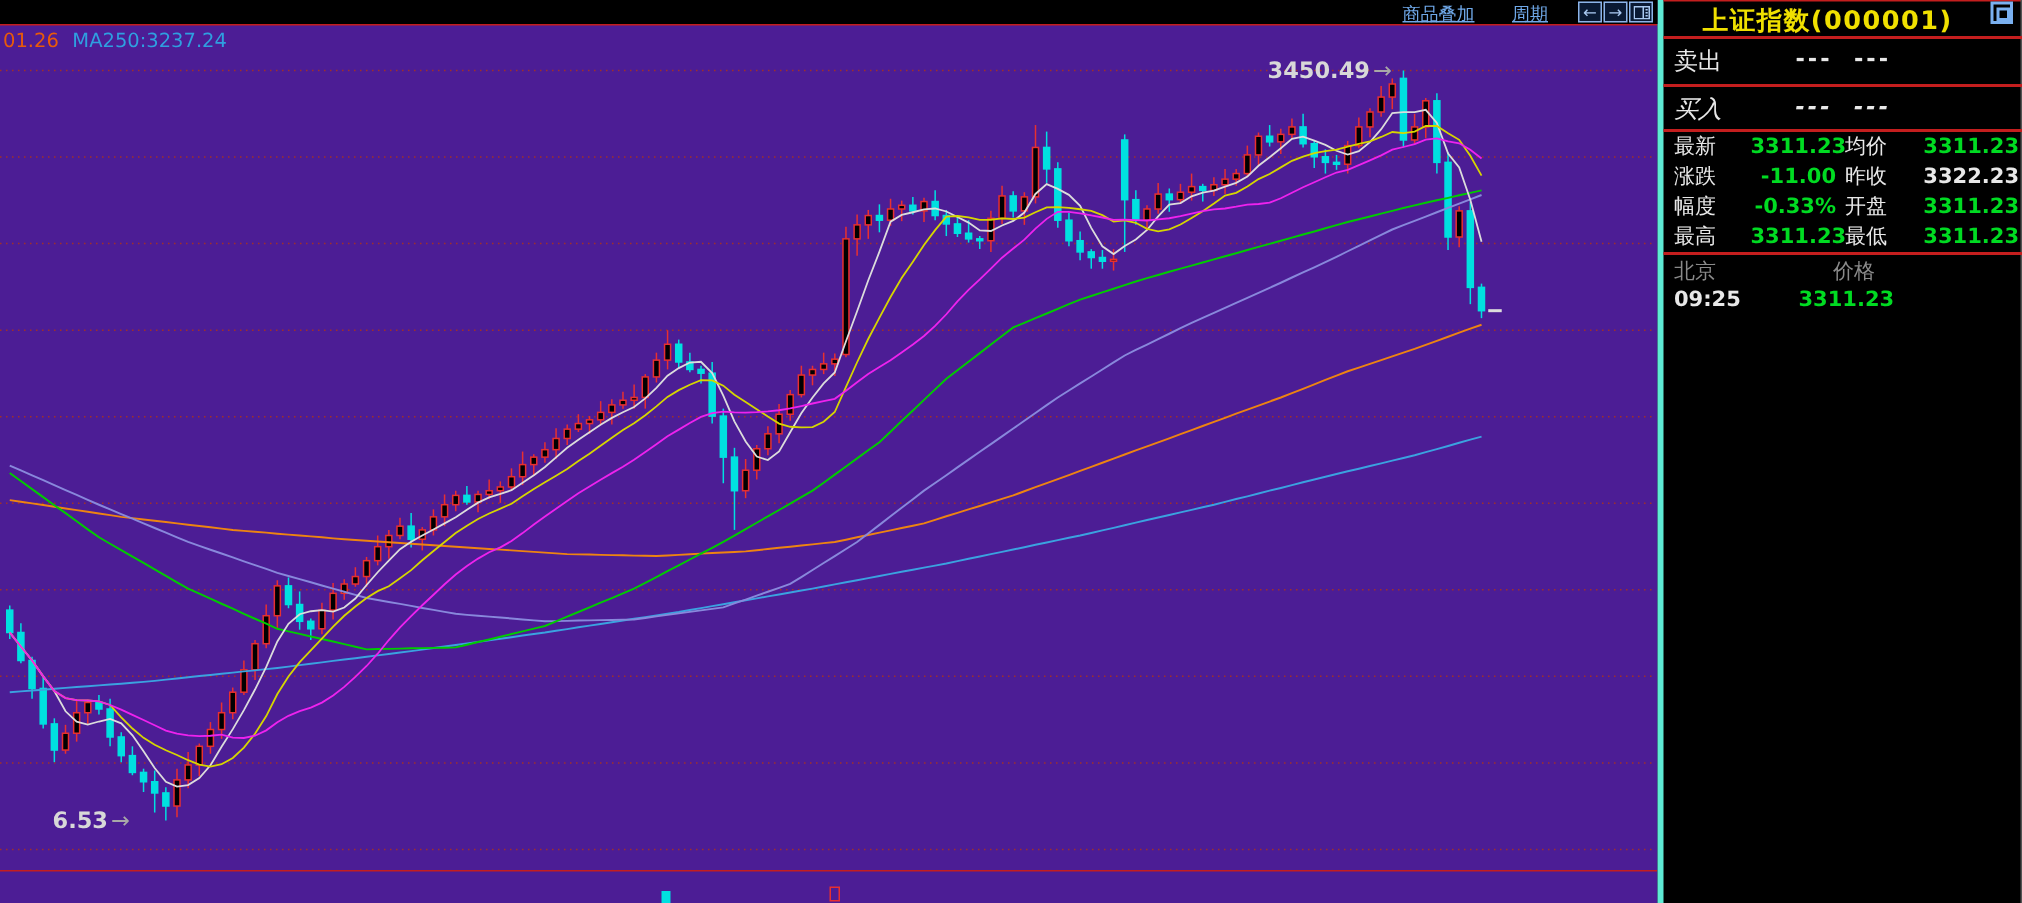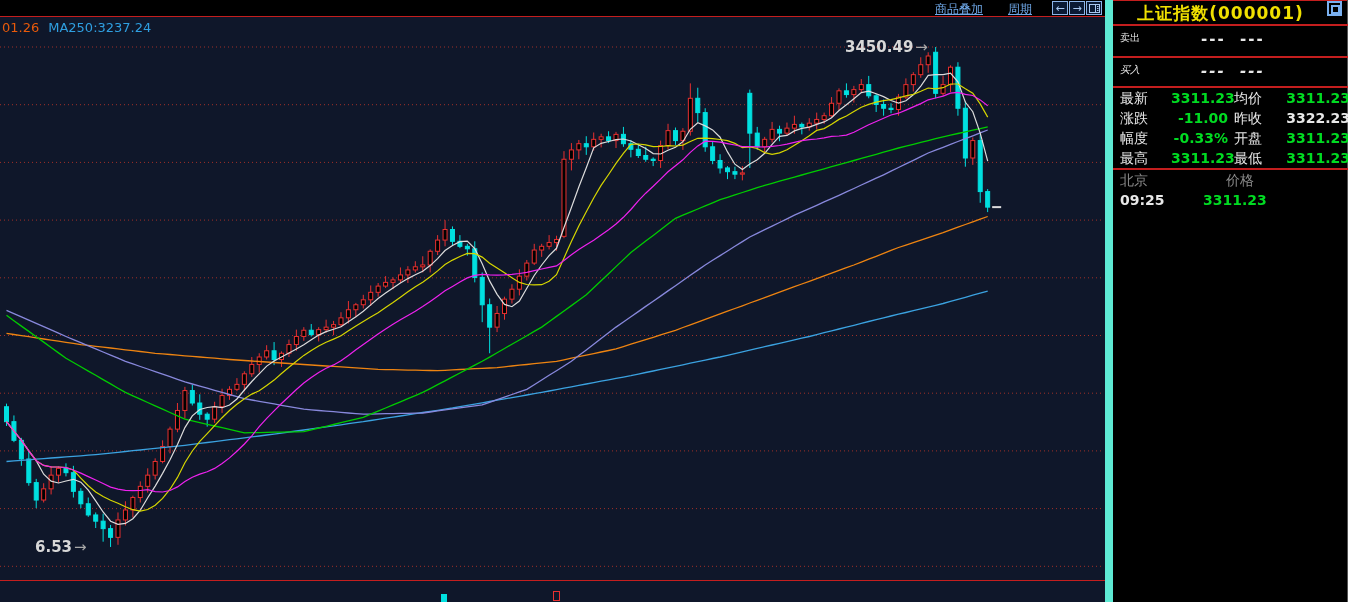--- a/index.html
+++ b/index.html
@@ -1,49 +1,49 @@
 <!DOCTYPE html>
 <html><head>
 <meta charset="utf-8">
 <style>
   html,body{margin:0;padding:0;background:#000;}
-  #app{position:relative;width:1348px;height:602px;background:#0f172a;overflow:hidden;
+  #app{position:relative;width:1348px;height:602px;background:#4c1d95;overflow:hidden;
        font-family:"DejaVu Sans","Liberation Sans",sans-serif;}
   
   #chart-region{position:absolute;left:0;top:0;width:1105px;height:602px;}
   #chart-svg{position:absolute;left:0;top:0;}
   .toolbar{position:absolute;left:0;top:0;width:1105px;height:16px;background:#000;z-index:5;}
   .tool-link{position:absolute;top:1px;color:#6fa8e8;font-size:12px;text-decoration:underline;cursor:pointer;}
   .tool-overlay{left:935px;}
   .tool-period{left:1008px;}
   .tool-btn{position:absolute;top:1px;width:16px;height:14px;background:#0a1a34;border:1px solid #8cb4e8;
             color:#a8c8f0;font-size:11px;line-height:13px;text-align:center;cursor:pointer;box-sizing:border-box;}
   .tb1{left:1052px;} .tb2{left:1069px;} .tb3{left:1086px;padding-top:1px;}
   .ma-labels{position:absolute;left:2px;top:20px;font-size:13px;z-index:4;white-space:nowrap;}
   .ma-trunc{color:#e85a0a;margin-right:9px;}
   .ma250{color:#2f9fe0;}
   .ann{position:absolute;z-index:4;font-size:15px;font-weight:bold;color:#d8d8d8;white-space:nowrap;}
   .ann-high{left:845px;top:38px;}
   .ann-low{left:0px;top:538px;margin-left:35px;}
   .ann .arrow{color:#a8a8a8;font-weight:normal;margin-left:2px;}
   
   #panel{position:absolute;left:1105px;top:0;width:243px;height:602px;background:#000;
-         border-left:8px solid #5eead4;box-sizing:border-box;}
+         border-left:4px solid #5eead4;box-sizing:border-box;}
   .p-topline{position:absolute;left:0;top:0;width:100%;height:1px;background:#c41e1e;}
   .p-rightline{position:absolute;right:0;top:0;width:1px;height:100%;background:#555;}
   .p-title{position:absolute;left:0;top:2px;width:100%;height:22px;text-align:center;
            color:#f0e000;font-size:17px;font-weight:bold;letter-spacing:1px;padding-right:20px;box-sizing:border-box;}
   .win-icon{position:absolute;right:6px;top:1px;width:15px;height:15px;border:2px solid #7ab0f0;
             box-sizing:border-box;cursor:pointer;}
   .win-icon i{position:absolute;left:2px;top:2px;width:5px;height:5px;border:2px solid #7ab0f0;}
   .hline{position:absolute;left:0;width:100%;height:2px;background:#c41e1e;}
   .h1{top:24px;} .h2{top:56px;} .h3{top:86px;} .h4{top:168px;}
   .p-row{position:absolute;left:0;width:100%;}
   .row-sell{top:27px;height:28px;} .row-buy{top:59px;height:26px;font-style:italic;}
-  .bid-label{position:absolute;left:7px;top:4px;color:#e8e8e8;font-size:10px;}
+  .bid-label{position:absolute;left:7px;top:4px;color:#e8e8e8;font-size:16px;}
   .dashes{position:absolute;top:3px;color:#e8e8e8;font-size:15px;font-weight:bold;letter-spacing:2px;}
   .d1{left:88px;} .d2{left:127px;}
   .q-row{position:absolute;left:0;width:100%;height:20px;font-size:14px;line-height:20px;}
   .q0{top:88px;} .q1{top:108px;} .q2{top:128px;} .q3{top:148px;}
   .q-l1{position:absolute;left:7px;color:#e8e8e8;}
   .q-v1{position:absolute;left:58px;width:57px;text-align:right;font-weight:bold;}
   .q-l2{position:absolute;left:121px;color:#e8e8e8;}
   .q-v2{position:absolute;left:172px;width:65px;text-align:right;font-weight:bold;}
   [data-c="up"]{color:#00db22;} [data-c="flat"]{color:#e8e8e8;}
   .tape-head{position:absolute;top:172px;left:0;width:100%;height:18px;font-size:14px;color:#8a8a8a;}

